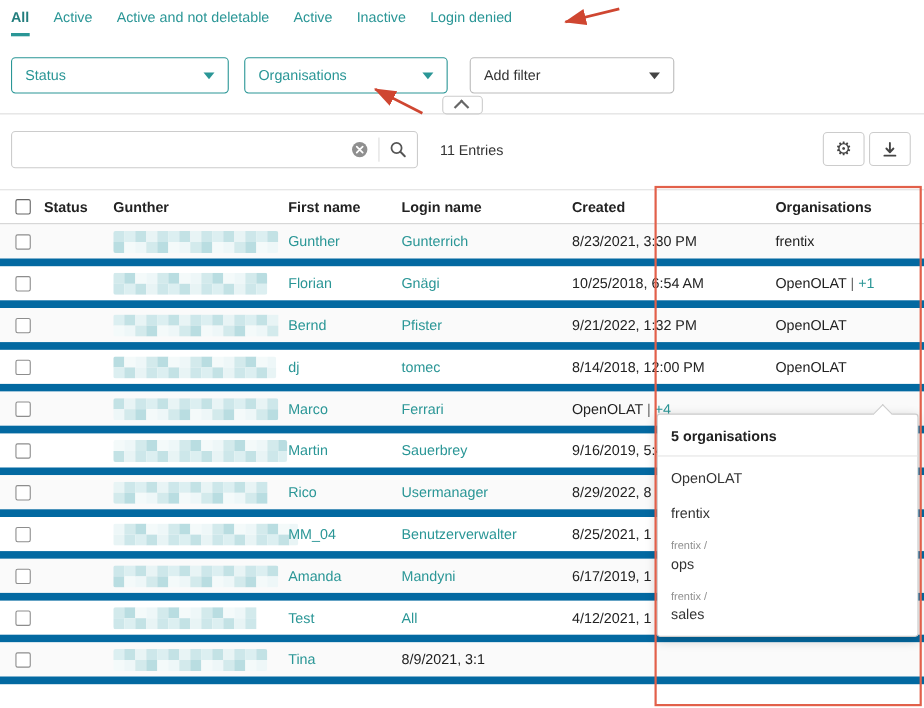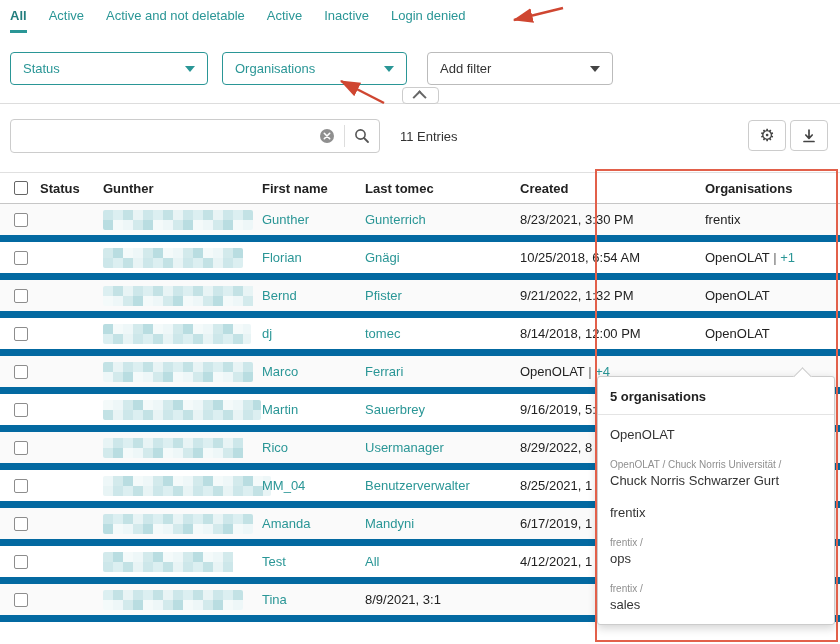--- a/index.html
+++ b/index.html
@@ -130,21 +130,21 @@
   </button>
 
   <div class="table">
     <div class="thead">
       <div class="c-check">
         <input type="checkbox" class="cbox" style="">
       </div>
     <div>Status</div>
         <div>Gunther</div>
         <div>First name</div>
-        <div>Last tomec</div>
+        <div>Login name</div>
         <div>Created</div>
         <div>Organisations</div>
       </div>
     <div>
         <div class="trow">
     <div class="c-check">
       <input type="checkbox" class="cbox" style="">
     </div>
     <div class="c-status"></div>
     <div class="c-user">
@@ -645,24 +645,20 @@
       </div>
   </div>
 
   <div class="popup">
     <div class="popup-caret"></div>
     <div class="popup-title">5 organisations</div>
     <hr class="popup-hr">
     <div class="popup-list">
         <div class="popup-item">
           <div class="org-name">OpenOLAT</div>
-        </div>
-        <div class="popup-item">
-          <div class="org-path">OpenOLAT / Chuck Norris Universität /</div>
-          <div class="org-name">Chuck Norris Schwarzer Gurt</div>
         </div>
         <div class="popup-item">
           <div class="org-name">frentix</div>
         </div>
         <div class="popup-item">
           <div class="org-path">frentix /</div>
           <div class="org-name">ops</div>
         </div>
         <div class="popup-item">
           <div class="org-path">frentix /</div>

